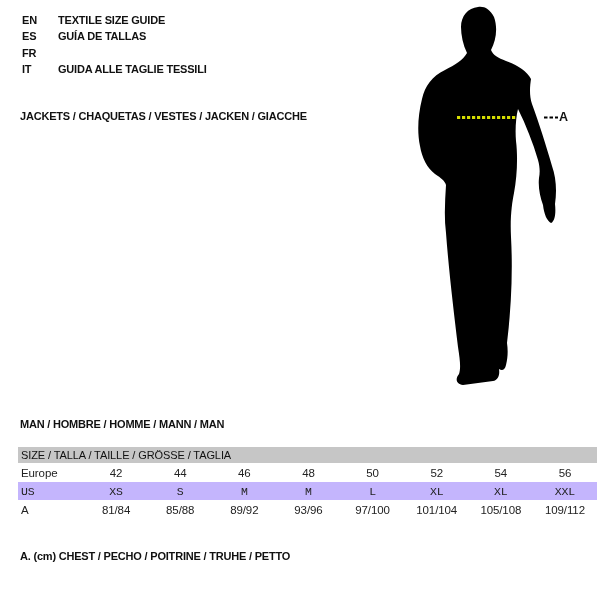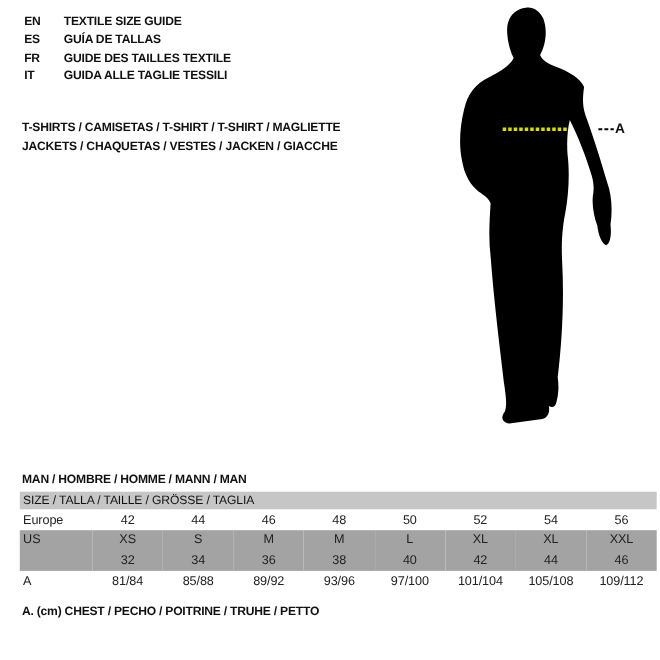--- a/index.html
+++ b/index.html
@@ -12,29 +12,29 @@
   .lang-code { width:36px; }
 
   
   .cats { position:absolute; left:20px; top:108px; font-size:11px; font-weight:bold; letter-spacing:-0.2px; line-height:17px; }
 
   
   .figure-svg { position:absolute; left:400px; top:5px; width:170px; height:385px; }
   .measure-label { position:absolute; left:559px; top:110px; font-size:12.5px; font-weight:bold; }
 
   
-  .section-title { position:absolute; left:20px; top:418px; font-size:11px; font-weight:bold; letter-spacing:-0.2px;margin-top:12px; }
+  .section-title { position:absolute; left:20px; top:418px; font-size:11px; font-weight:bold; letter-spacing:-0.2px; }
 
   
   table.size-table { position:absolute; left:18px; top:447px; width:579px; border-collapse:collapse; table-layout:fixed; font-size:11.5px; color:#222; letter-spacing:-0.1px; }
   table.size-table th { background:#c6c6c6; text-align:left; font-weight:normal; font-size:11px; height:14px; padding:1px 12px 1px 3px; color:#111; }
   table.size-table td { text-align:center; height:18px; padding:0; font-weight:normal; vertical-align:middle; }
   table.size-table td.lbl { text-align:left; padding-left:3px; }
   table.size-table col.c-label { width:66px; }
-  tr.band { background:#a3a3a3; }
+  tr.band { background:#c4b5fd;font-family:Liberation Mono, monospace; }
   tr.r-europe td { height:19px; }
   tr.r-us td { height:18px; }
   tr.r-num td { height:19px; }
   tr.r-a td { height:19px; }
 
   
   .footnote { position:absolute; left:20px; top:550px; font-size:11px; font-weight:bold; letter-spacing:-0.2px; }
 </style>
 </head>
 <body>
@@ -45,30 +45,28 @@
     <div class="lang-row">
       <span class="lang-code">EN</span>
       <span class="lang-label">TEXTILE SIZE GUIDE</span>
     </div>
     <div class="lang-row">
       <span class="lang-code">ES</span>
       <span class="lang-label">GUÍA DE TALLAS</span>
     </div>
     <div class="lang-row">
       <span class="lang-code">FR</span>
-      <span class="lang-label">GUIDE DES TAILLES TEXTILE</span>
     </div>
     <div class="lang-row">
       <span class="lang-code">IT</span>
       <span class="lang-label">GUIDA ALLE TAGLIE TESSILI</span>
     </div>
   </div>
 
   <div class="cats">
-    <div>T-SHIRTS / CAMISETAS / T-SHIRT / T-SHIRT / MAGLIETTE</div>
     <div>JACKETS / CHAQUETAS / VESTES / JACKEN / GIACCHE</div>
   </div>
 
   <svg class="figure-svg" viewBox="0 0 170 385" aria-hidden="true">
     <path fill="#000000" d="M78,2 C68,3 61,11 61,22 C61,30 63,40 67,48 C63,55 55,60 45,65
          C32,71 25,81 22,94 C18,110 17,127 20,141 C22,153 27,163 35,169
          C41,173 45,176 46,180 C45,196 44,212 46,228 C49,268 54,308 58,342
          C60,355 61,363 59,369 C55,374 56,379 63,380 L93,376
          C98,375 100,370 99,364 C102,366 105,365 106,360 C108,352 108,345 107,338
          C111,305 113,268 111,232 C110,212 112,198 114,188 C117,172 118,152 116,136
@@ -116,31 +114,20 @@
         <td class="lbl">US</td>
         <td>XS</td>
         <td>S</td>
         <td>M</td>
         <td>M</td>
         <td>L</td>
         <td>XL</td>
         <td>XL</td>
         <td>XXL</td>
       </tr>
-      <tr class="r-num band">
-        <td class="lbl"></td>
-        <td>32</td>
-        <td>34</td>
-        <td>36</td>
-        <td>38</td>
-        <td>40</td>
-        <td>42</td>
-        <td>44</td>
-        <td>46</td>
-      </tr>
       <tr class="r-a">
         <td class="lbl">A</td>
         <td>81/84</td>
         <td>85/88</td>
         <td>89/92</td>
         <td>93/96</td>
         <td>97/100</td>
         <td>101/104</td>
         <td>105/108</td>
         <td>109/112</td>

